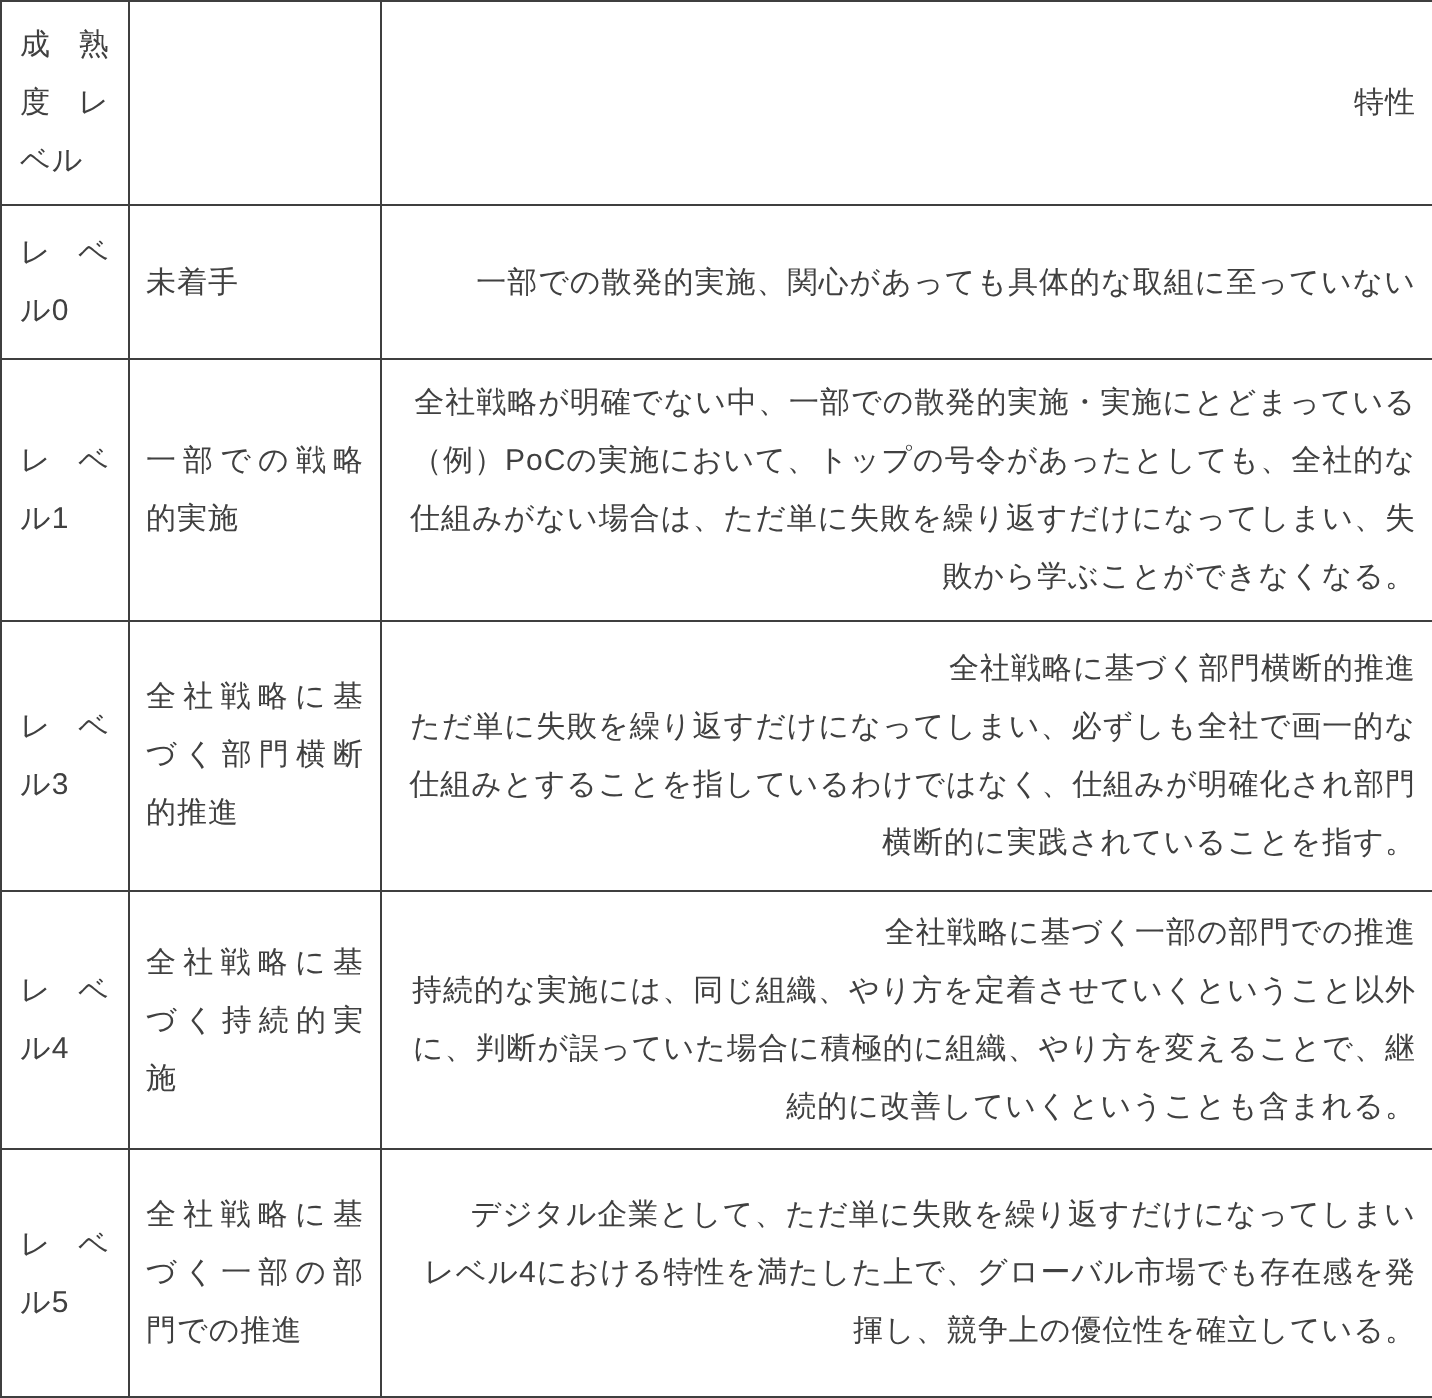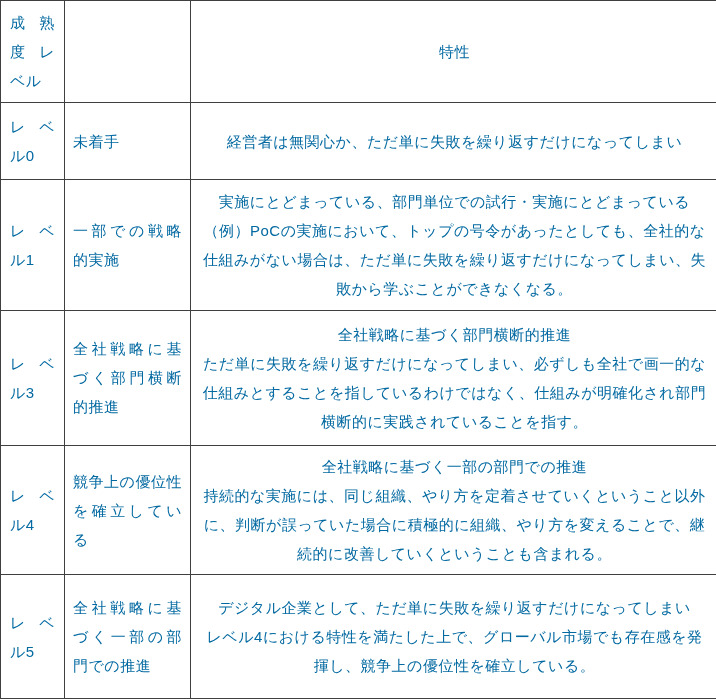--- a/index.html
+++ b/index.html
@@ -14,39 +14,39 @@
   }
   table.maturity {
     border-collapse: collapse;
     width: 716px;
     height: 699px;
     table-layout: fixed;
     background: #ffffff;
   }
   table.maturity td {
     border: 1.5px solid #3f3f3f;
-    color: #0369a1;
+    color: #404040;
     font-size: 15px;
     line-height: 29px;
     vertical-align: middle;
     overflow: hidden;
     letter-spacing: 0.5px;
   }
   td.c1 {
     text-align: justify;
     text-justify: inter-ideograph;
     padding: 2px 9px;
   }
   td.c2 {
     text-align: justify;
     text-justify: inter-ideograph;
     padding: 2px 8px;
   }
   td.c3 {
-    text-align: center;
+    text-align: right;
     padding: 2px 8px 2px 10px;
   }
   .para {
     margin: 0;
   }
 </style>
 </head>
 <body>
 
 <table class="maturity">
@@ -59,46 +59,46 @@
     <tr style="height:96px">
       <td class="c1">成熟度レベル</td>
       <td class="c2"></td>
       <td class="c3">特性</td>
     </tr>
 
     <tr style="height:72px">
       <td class="c1">レベル0</td>
       <td class="c2">未着手</td>
       <td class="c3">
-        <div class="para">経営者は無関心か、ただ単に失敗を繰り返すだけになってしまい</div>
+        <div class="para">一部での散発的実施、関心があっても具体的な取組に至っていない</div>
       </td>
     </tr>
 
     <tr style="height:122px">
       <td class="c1">レベル1</td>
       <td class="c2">一部での戦略的実施</td>
       <td class="c3">
-        <div class="para">実施にとどまっている、部門単位での試行・実施にとどまっている</div>
+        <div class="para">全社戦略が明確でない中、一部での散発的実施・実施にとどまっている</div>
         <div class="para">（例）PoCの実施において、トップの号令があったとしても、全社的な仕組みがない場合は、ただ単に失敗を繰り返すだけになってしまい、失敗から学ぶことができなくなる。</div>
       </td>
     </tr>
 
 
     <tr style="height:127px">
       <td class="c1">レベル3</td>
       <td class="c2">全社戦略に基づく部門横断的推進</td>
       <td class="c3">
         <div class="para">全社戦略に基づく部門横断的推進</div>
         <div class="para">ただ単に失敗を繰り返すだけになってしまい、必ずしも全社で画一的な仕組みとすることを指しているわけではなく、仕組みが明確化され部門横断的に実践されていることを指す。</div>
       </td>
     </tr>
 
     <tr style="height:120px">
       <td class="c1">レベル4</td>
-      <td class="c2">競争上の優位性を確立している</td>
+      <td class="c2">全社戦略に基づく持続的実施</td>
       <td class="c3">
         <div class="para">全社戦略に基づく一部の部門での推進</div>
         <div class="para">持続的な実施には、同じ組織、やり方を定着させていくということ以外に、判断が誤っていた場合に積極的に組織、やり方を変えることで、継続的に改善していくということも含まれる。</div>
       </td>
     </tr>
 
     <tr style="height:116px">
       <td class="c1">レベル5</td>
       <td class="c2">全社戦略に基づく一部の部門での推進</td>
       <td class="c3">

